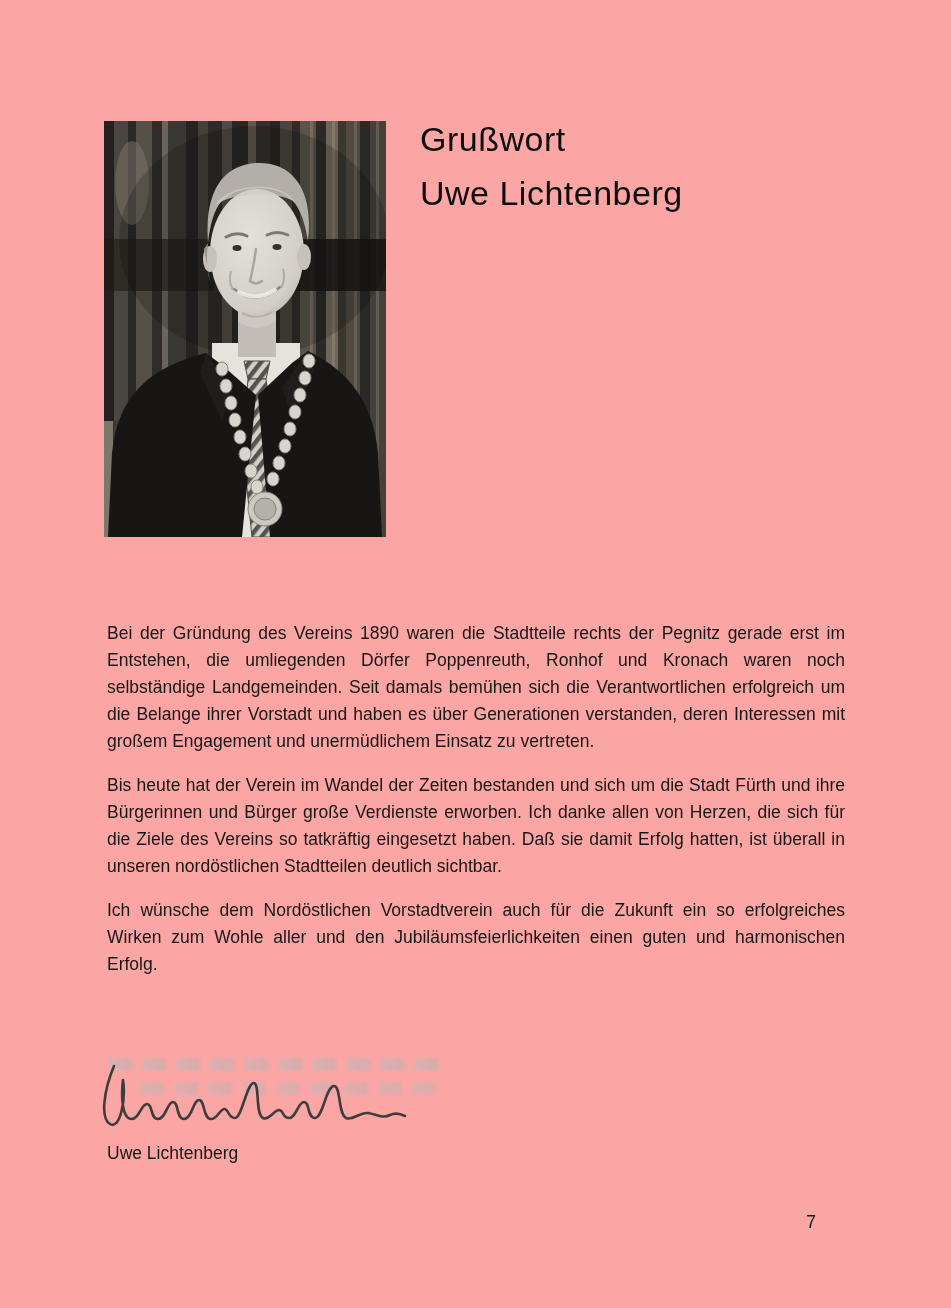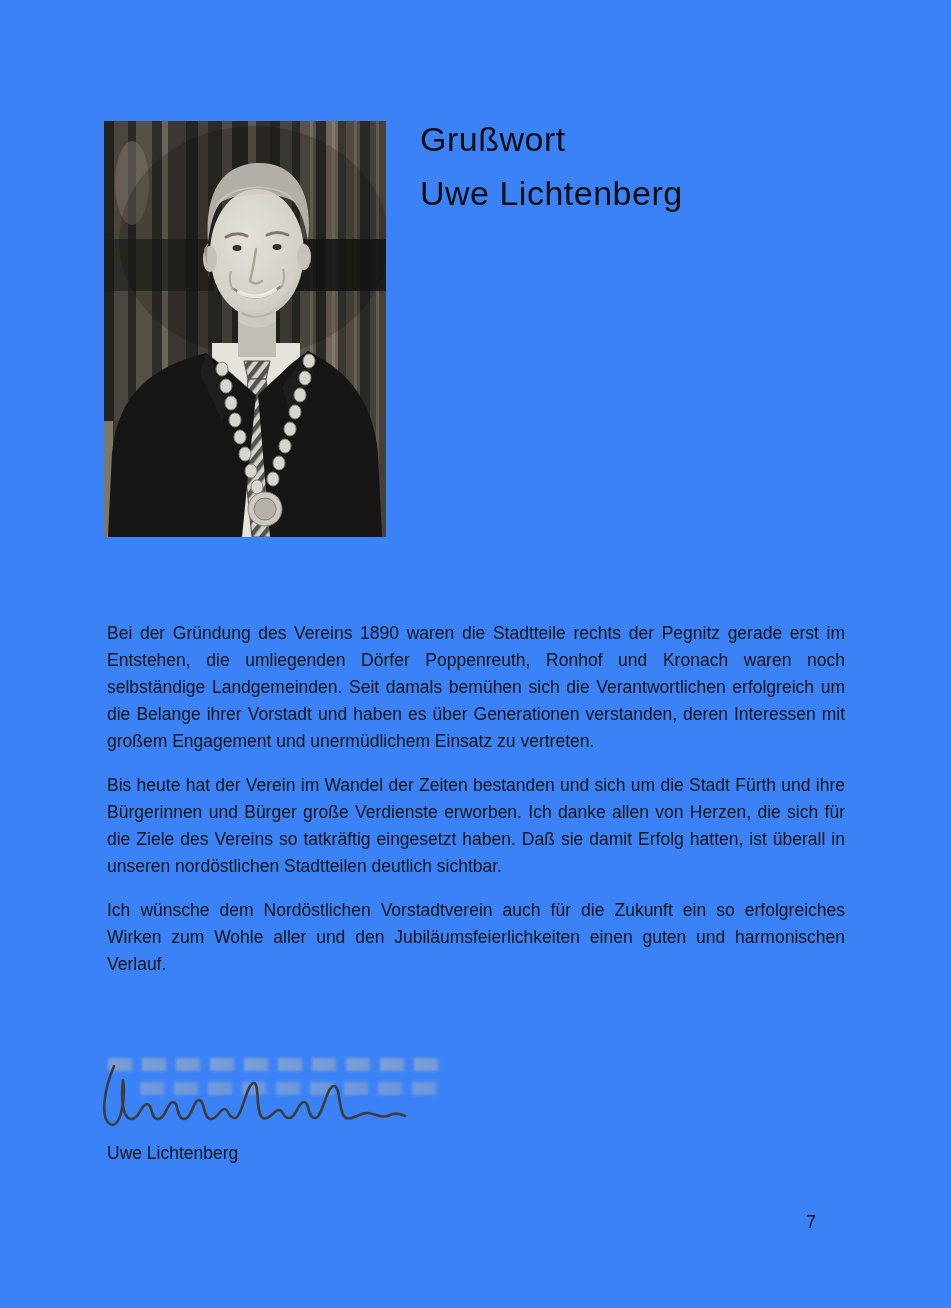--- a/index.html
+++ b/index.html
@@ -4,21 +4,21 @@
 <style>
   html, body {
     margin: 0;
     padding: 0;
     background: #e8e8e8;
   }
   .page {
     position: relative;
     width: 951px;
     height: 1308px;
-    background: #3b82f6;
+    background: #fca5a5;
     font-family: "Liberation Sans", sans-serif;
     color: #1a1a1a;
     overflow: hidden;
     margin: 0 auto;
   }
 
   
   .portrait {
     position: absolute;
     left: 104px;
@@ -244,21 +244,21 @@
   </div>
 
   <div class="title-block">
     <div class="title-line">Grußwort</div>
     <div class="title-line">Uwe Lichtenberg</div>
   </div>
 
   <div class="body-text">
     <p>Bei der Gründung des Vereins 1890 waren die Stadtteile rechts der Pegnitz gerade erst im Entste­hen, die umliegenden Dörfer Poppenreuth, Ronhof und Kronach waren noch selbständige Land­gemeinden. Seit damals bemühen sich die Verantwortlichen erfolgreich um die Belange ihrer Vorstadt und haben es über Generationen verstanden, deren Interessen mit großem Engagement und unermüdlichem Einsatz zu vertreten.</p>
     <p>Bis heute hat der Verein im Wandel der Zeiten bestanden und sich um die Stadt Fürth und ihre Bürgerinnen und Bürger große Verdienste erworben. Ich danke allen von Herzen, die sich für die Ziele des Vereins so tatkräftig eingesetzt haben. Daß sie damit Erfolg hatten, ist überall in unseren nordöstlichen Stadtteilen deutlich sichtbar.</p>
-    <p>Ich wünsche dem Nordöstlichen Vorstadtverein auch für die Zukunft ein so erfolgreiches Wirken zum Wohle aller und den Jubiläumsfeierlichkeiten einen guten und harmonischen Verlauf.</p>
+    <p>Ich wünsche dem Nordöstlichen Vorstadtverein auch für die Zukunft ein so erfolgreiches Wirken zum Wohle aller und den Jubiläumsfeierlichkeiten einen guten und harmonischen Erfolg.</p>
   </div>
 
   <div class="signature-block">
     <div class="ghost-row r1"></div>
     <div class="ghost-row r2"></div>
     <svg class="signature-svg" width="312" height="88" viewBox="0 0 312 88">
       <path d="M16,10 C6,34 2,62 12,68 C22,74 28,44 25,24
                C23,40 24,62 33,63 C41,64 43,48 49,48 C55,48 52,63 60,63
                C68,63 69,46 75,46 C81,46 78,63 86,63 C94,63 95,44 101,44
                C107,44 105,63 113,63 C120,63 122,52 127,53 C131,54 130,62 137,62

